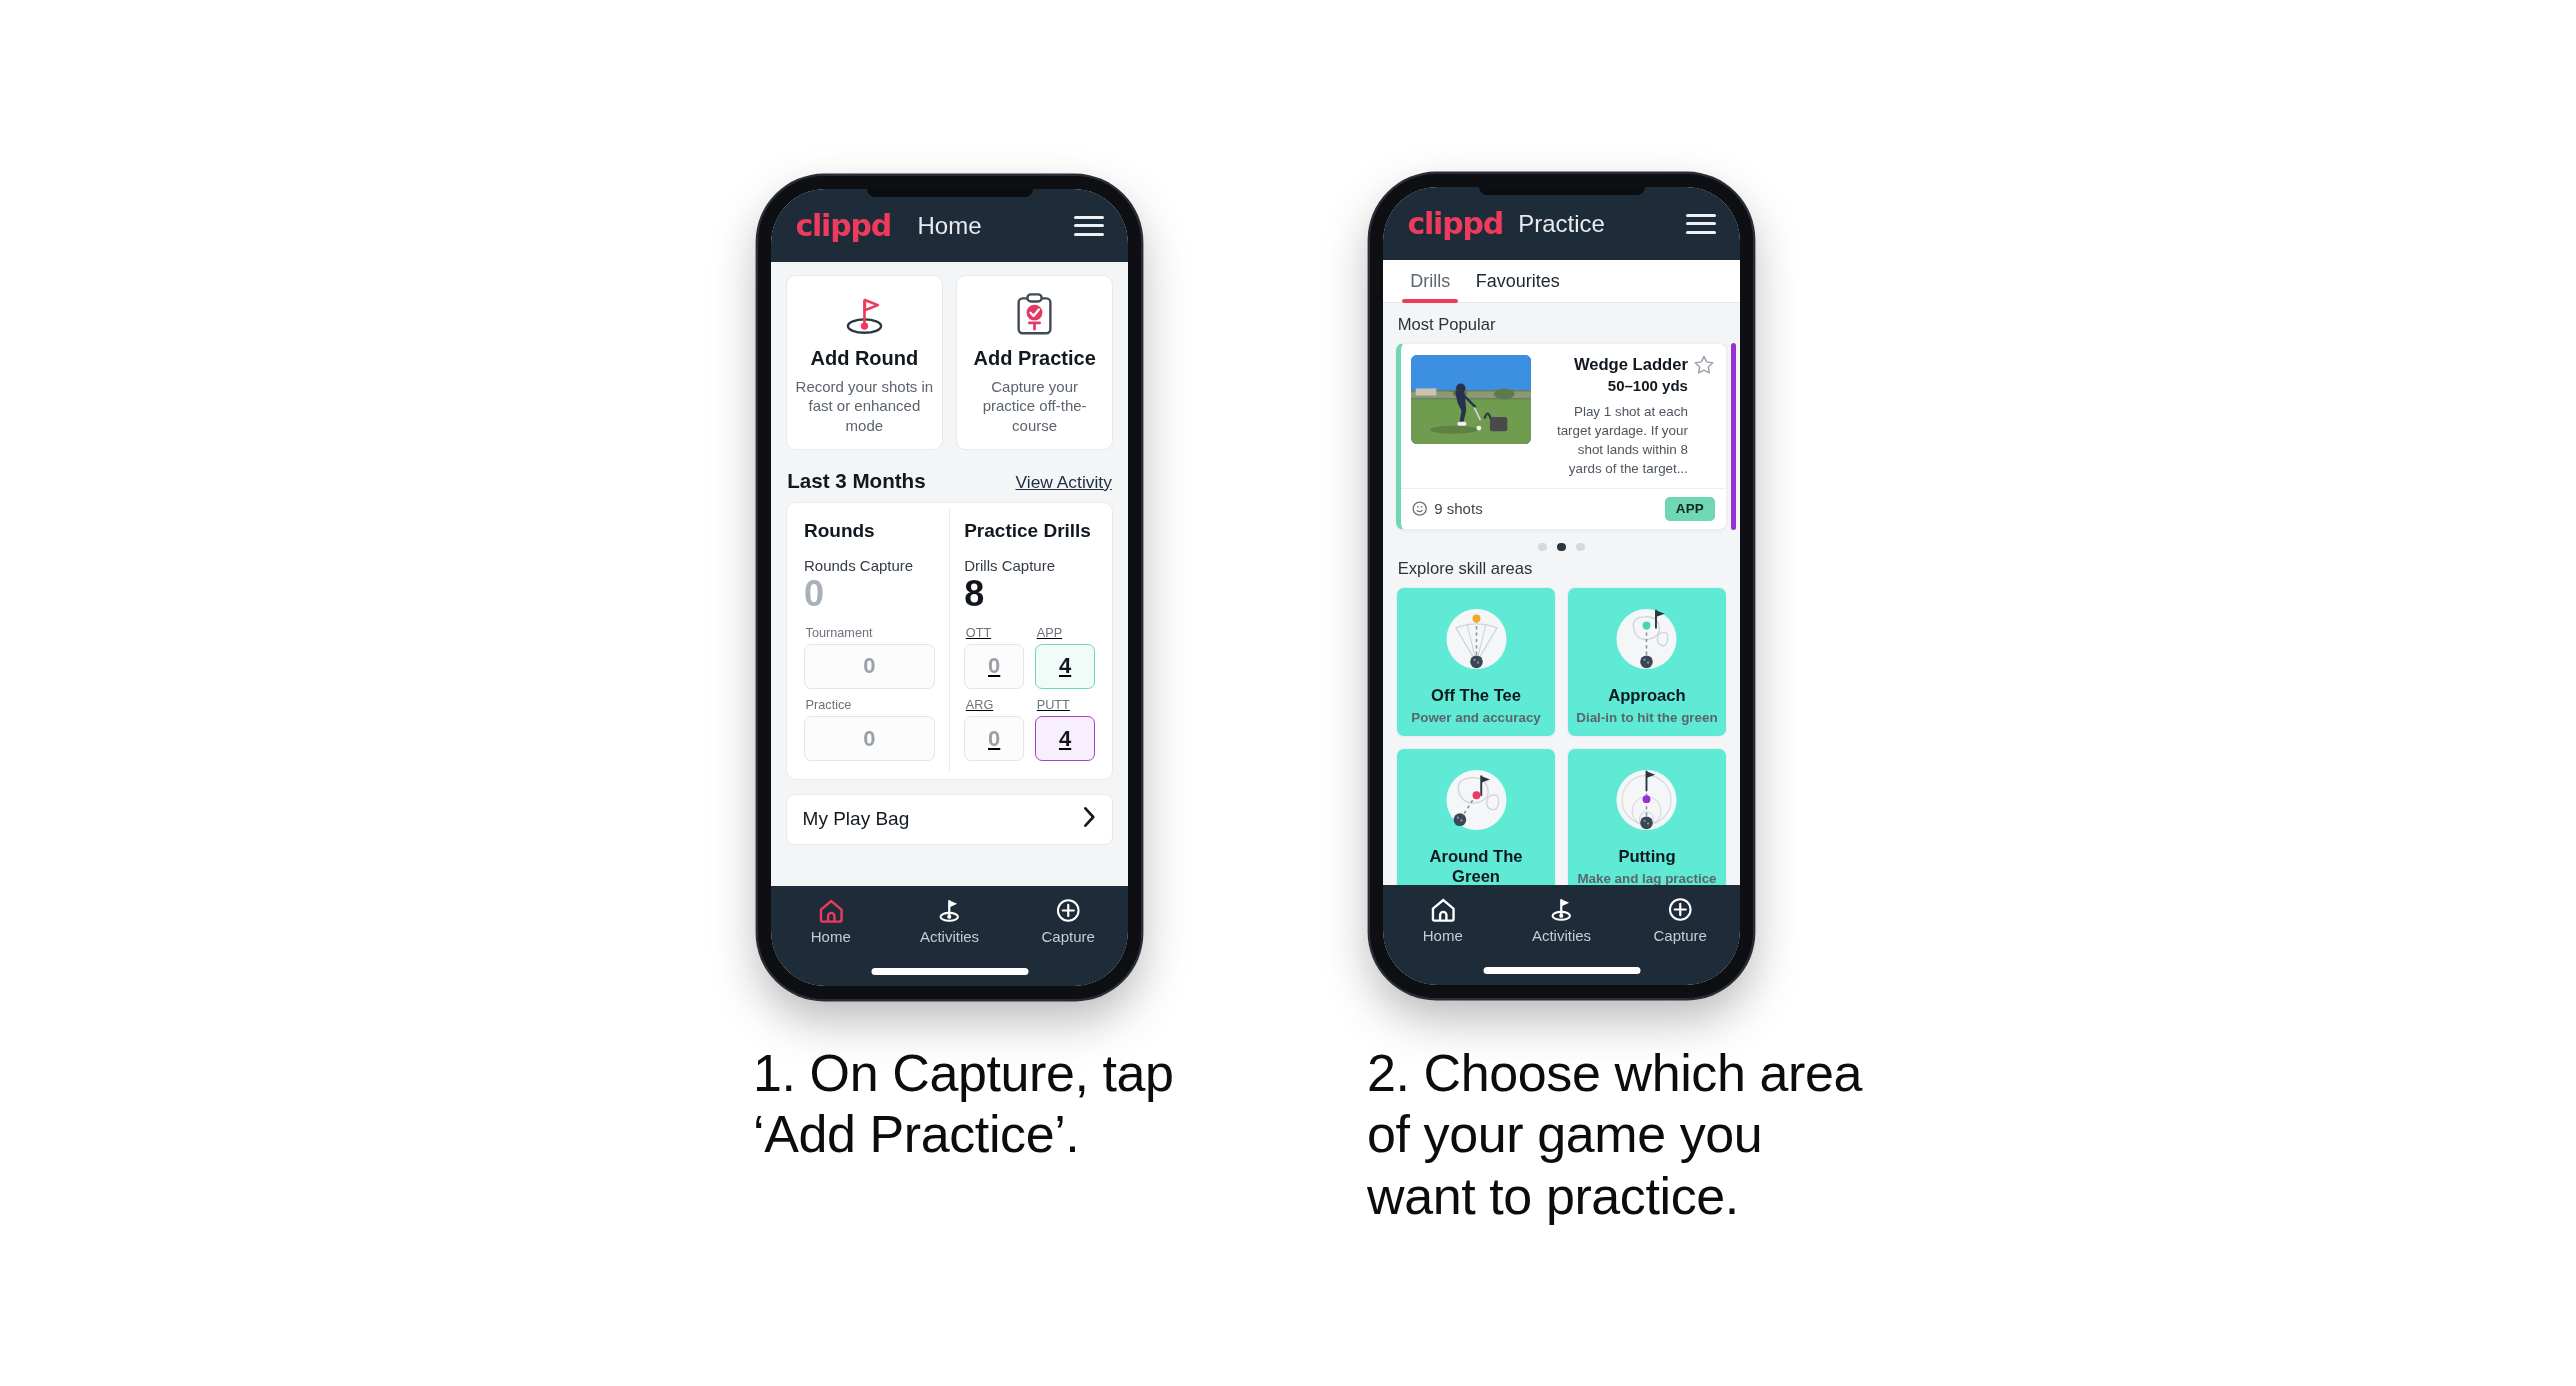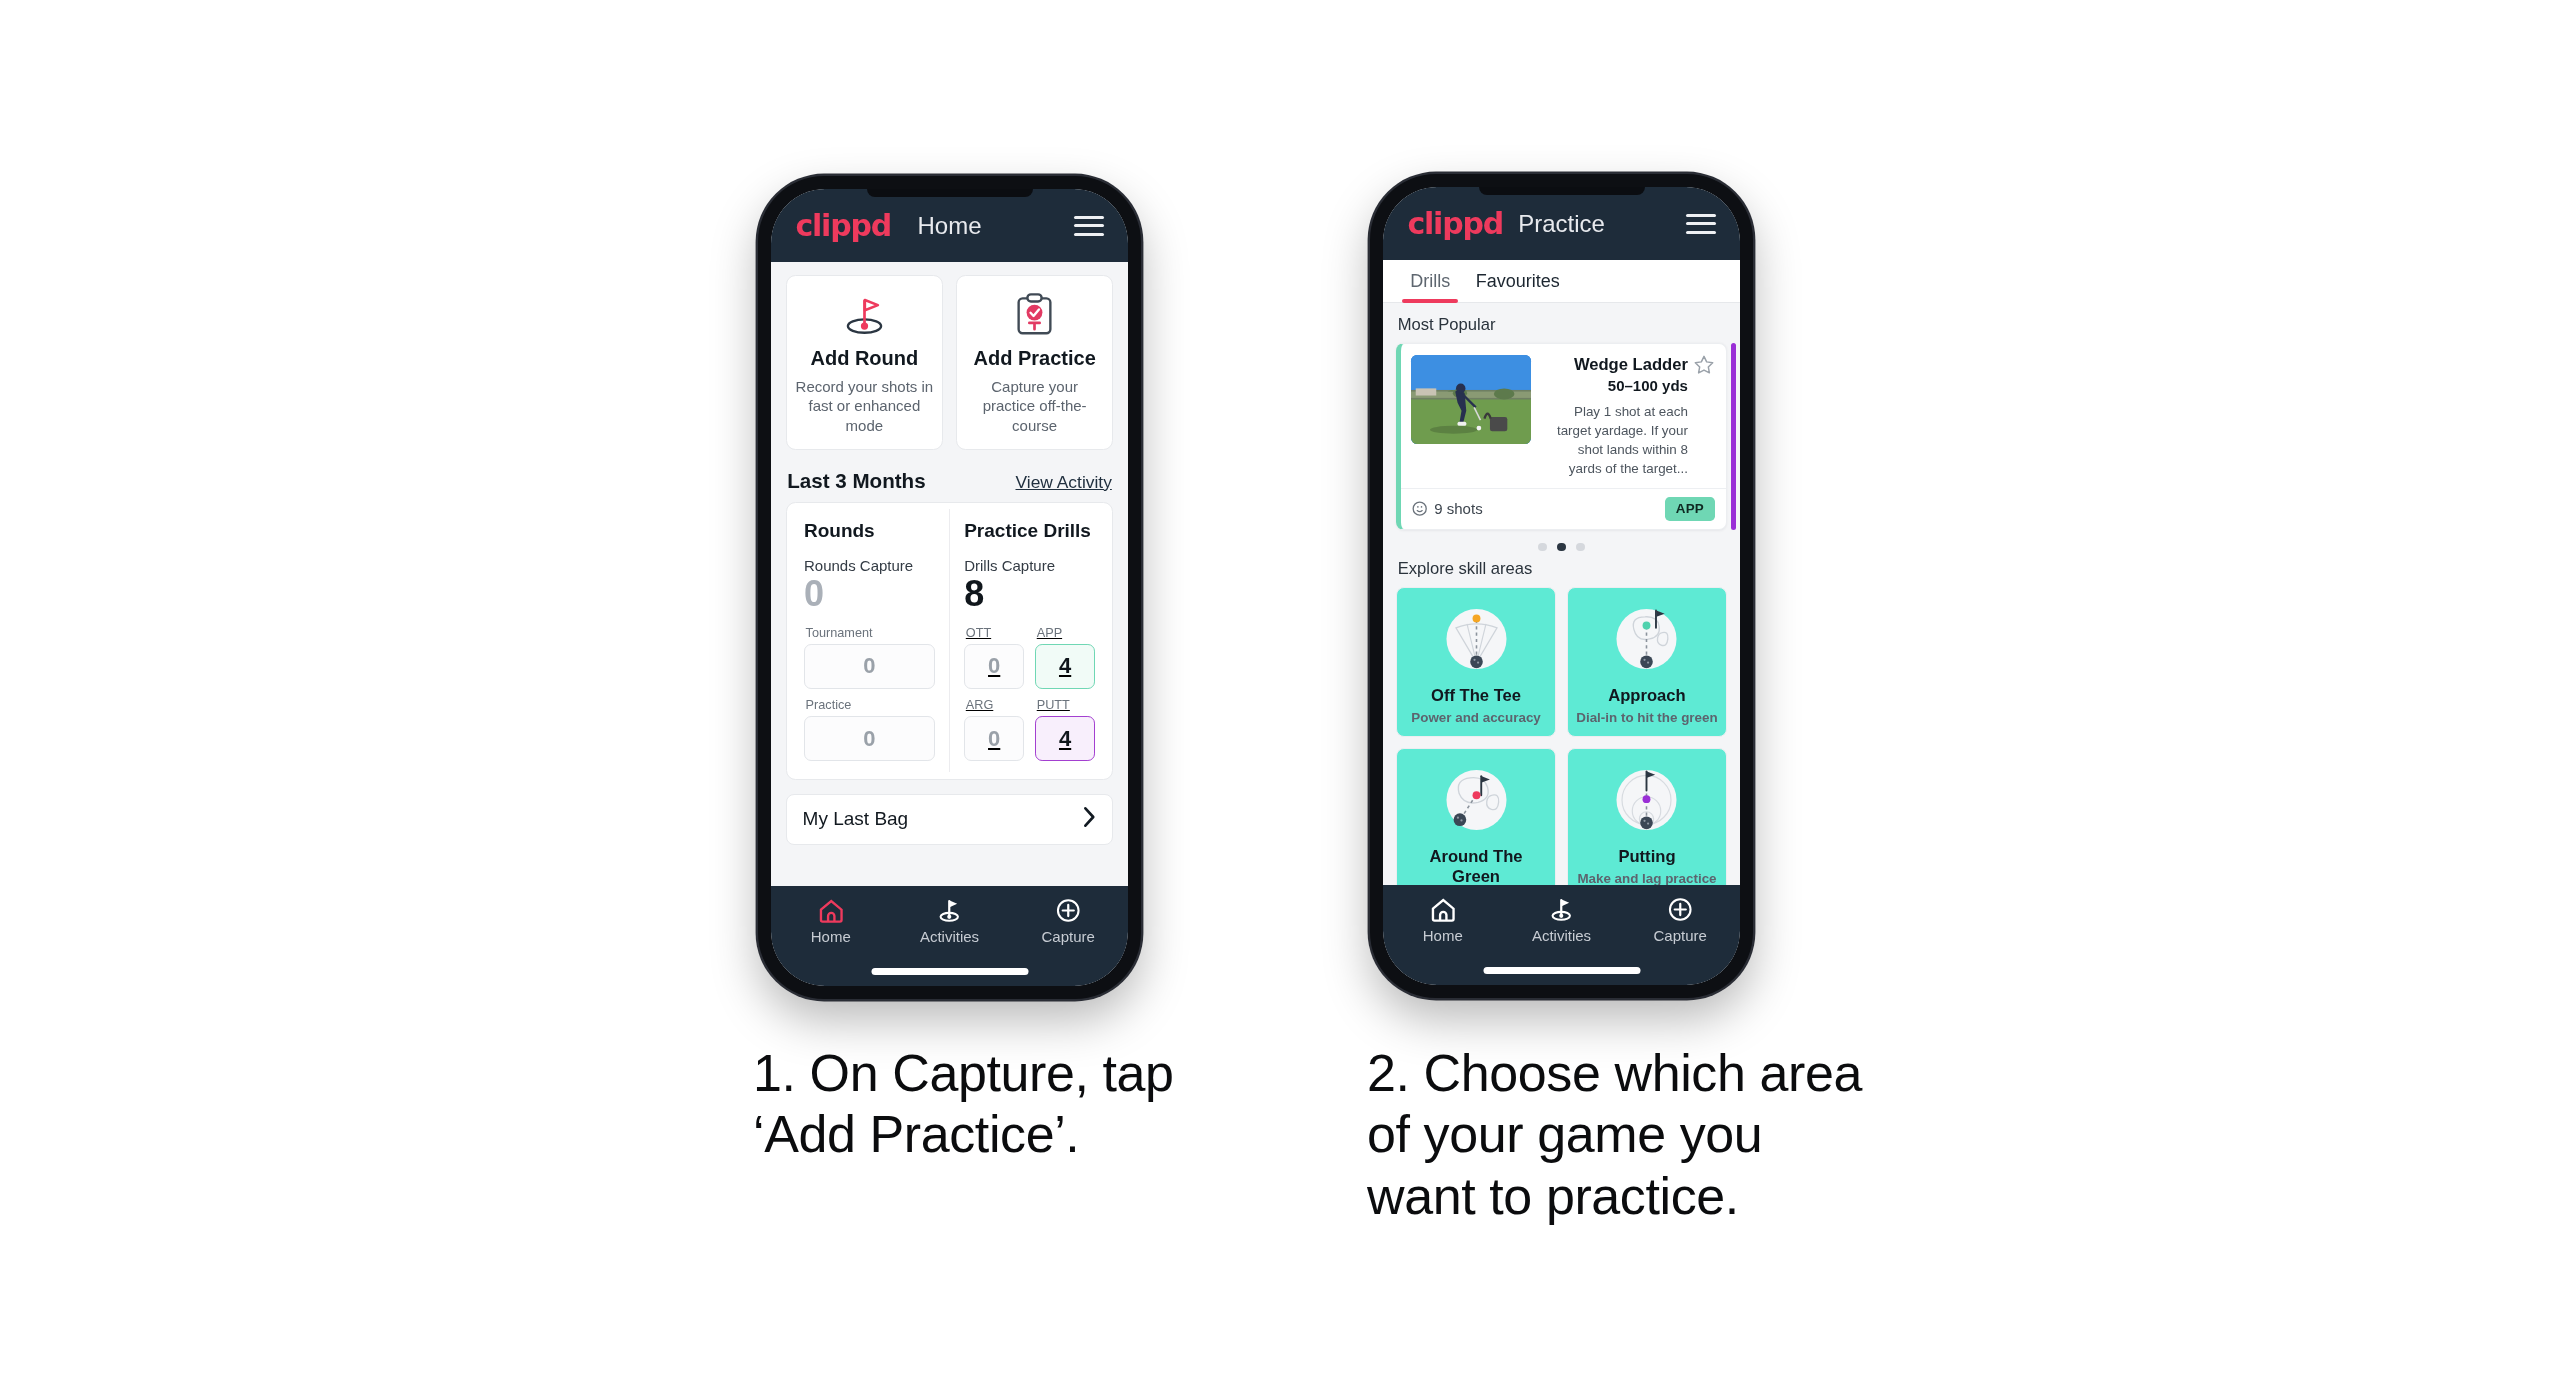--- a/index.html
+++ b/index.html
@@ -202,21 +202,21 @@
                   <div>
                     <div class="minilabel">PUTT</div>
                     <div class="minibox putt">4</div>
                   </div>
                 </div>
               </div>
 
             </div>
 
             <div class="bagrow">
-              <div class="bt">My Last Bag</div>
+              <div class="bt">My Play Bag</div>
               <div class="chev">
                 <svg width="13.4" height="22" viewBox="0 0 17 28">
                     <path d="M3 3 L13 14 L3 25" fill="none" stroke="#121a22" stroke-width="3.4" stroke-linecap="round" stroke-linejoin="round"></path>
                   </svg>
               </div>
             </div>
 
           </div>
         </div>
 

